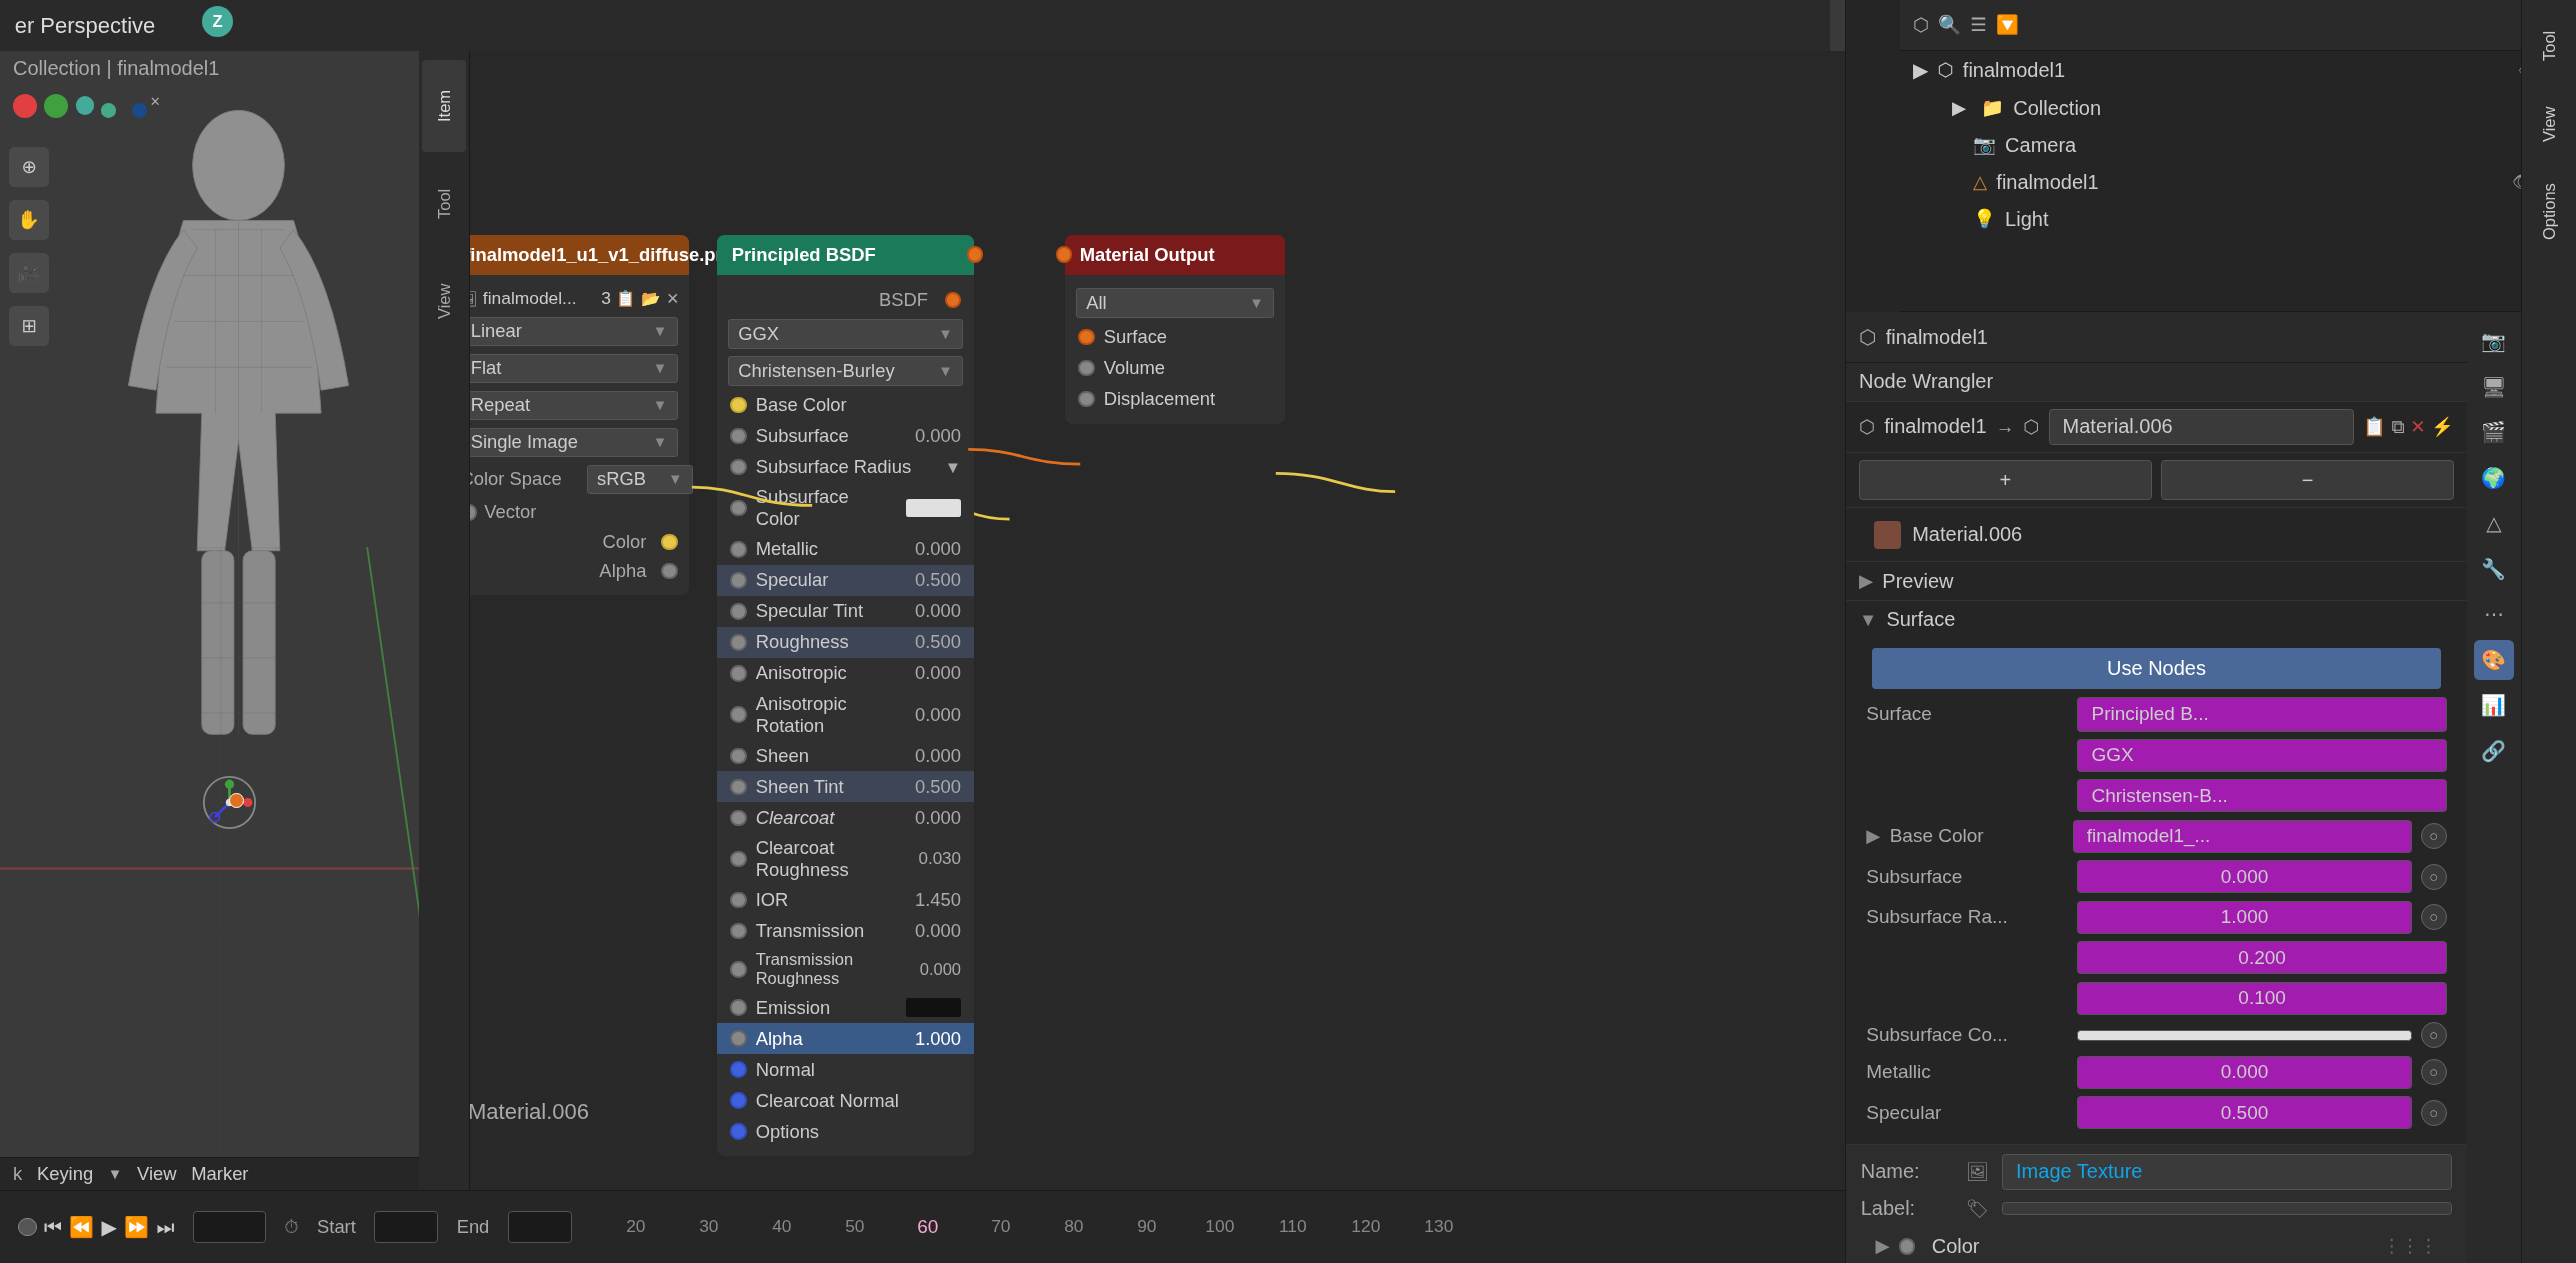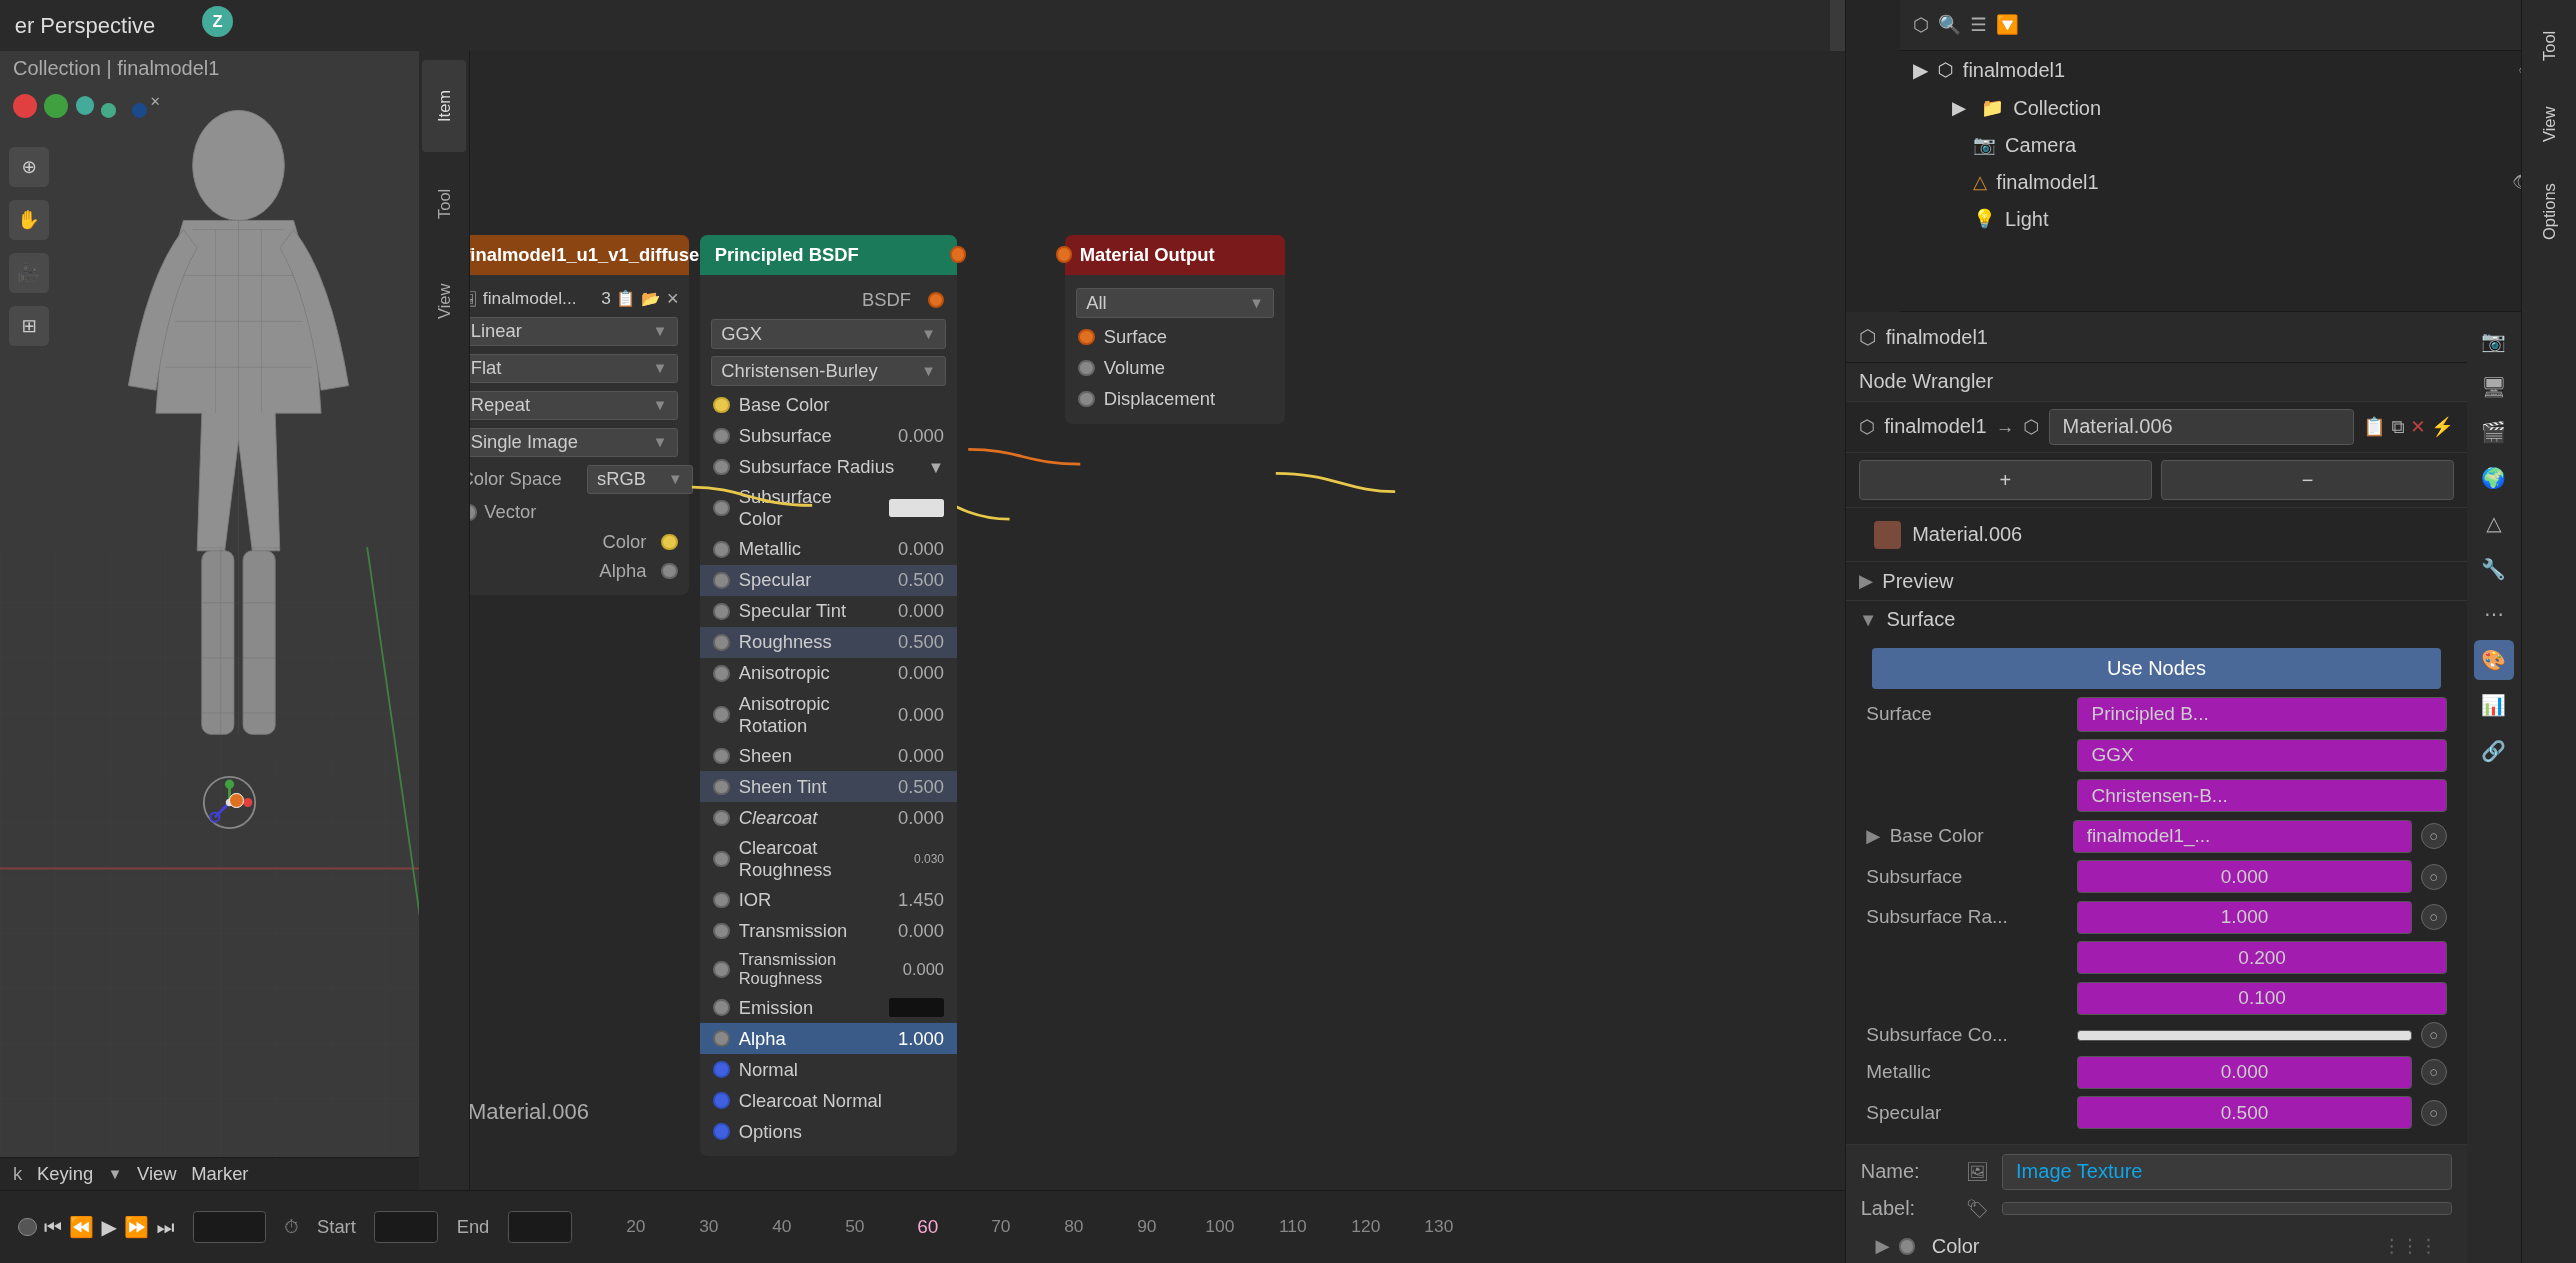--- a/index.html
+++ b/index.html
@@ -715,21 +715,21 @@
           <span style="font-size:18.4px;color:#aaa;">Color</span>
           <div class="socket socket-yellow" style="margin-left:7.3px;"></div>
         </div>
         <div class="it-row" style="justify-content:flex-end;">
           <span style="font-size:18.4px;color:#aaa;">Alpha</span>
           <div class="socket socket-gray" style="margin-left:7.3px;"></div>
         </div>
       </div>
     </div>
 
-    <div class="node" style="left:278px;top:184px;width:257px;">
+    <div class="node" style="left:295px;top:184px;width:257px;">
       <div class="node-header" style="background:#1a7a5a;">
         <div class="socket socket-orange" style="position:absolute;right:-9.2px;top:11px;"></div>
         <span style="font-size:18.4px;">Principled BSDF</span>
       </div>
       <div class="node-body">
 
         <div class="node-row" style="justify-content:flex-end;">
           <span style="color:#aaa;font-size:18.4px;">BSDF</span>
           <div class="socket socket-orange" style="margin-left:7.3px;"></div>
         </div>
@@ -807,21 +807,21 @@
           <span style="color:#aaa;font-size:18.4px;">0.500</span>
         </div>
         <div class="node-row">
           <div class="socket socket-gray"></div>
           <span style="color:#ccc;font-size:18.4px;flex:1;font-style:italic;">Clearcoat</span>
           <span style="color:#aaa;font-size:18.4px;">0.000</span>
         </div>
         <div class="node-row">
           <div class="socket socket-gray"></div>
           <span style="color:#ccc;font-size:18.4px;flex:1;">Clearcoat Roughness</span>
-          <span style="color:#aaa;font-size:12px;">0.030</span>
+          <span style="color:#aaa;font-size:17px;">0.030</span>
         </div>
         <div class="node-row">
           <div class="socket socket-gray"></div>
           <span style="color:#ccc;font-size:18.4px;flex:1;">IOR</span>
           <span style="color:#aaa;font-size:18.4px;">1.450</span>
         </div>
         <div class="node-row">
           <div class="socket socket-gray"></div>
           <span style="color:#ccc;font-size:18.4px;flex:1;">Transmission</span>
           <span style="color:#aaa;font-size:18.4px;">0.000</span>

